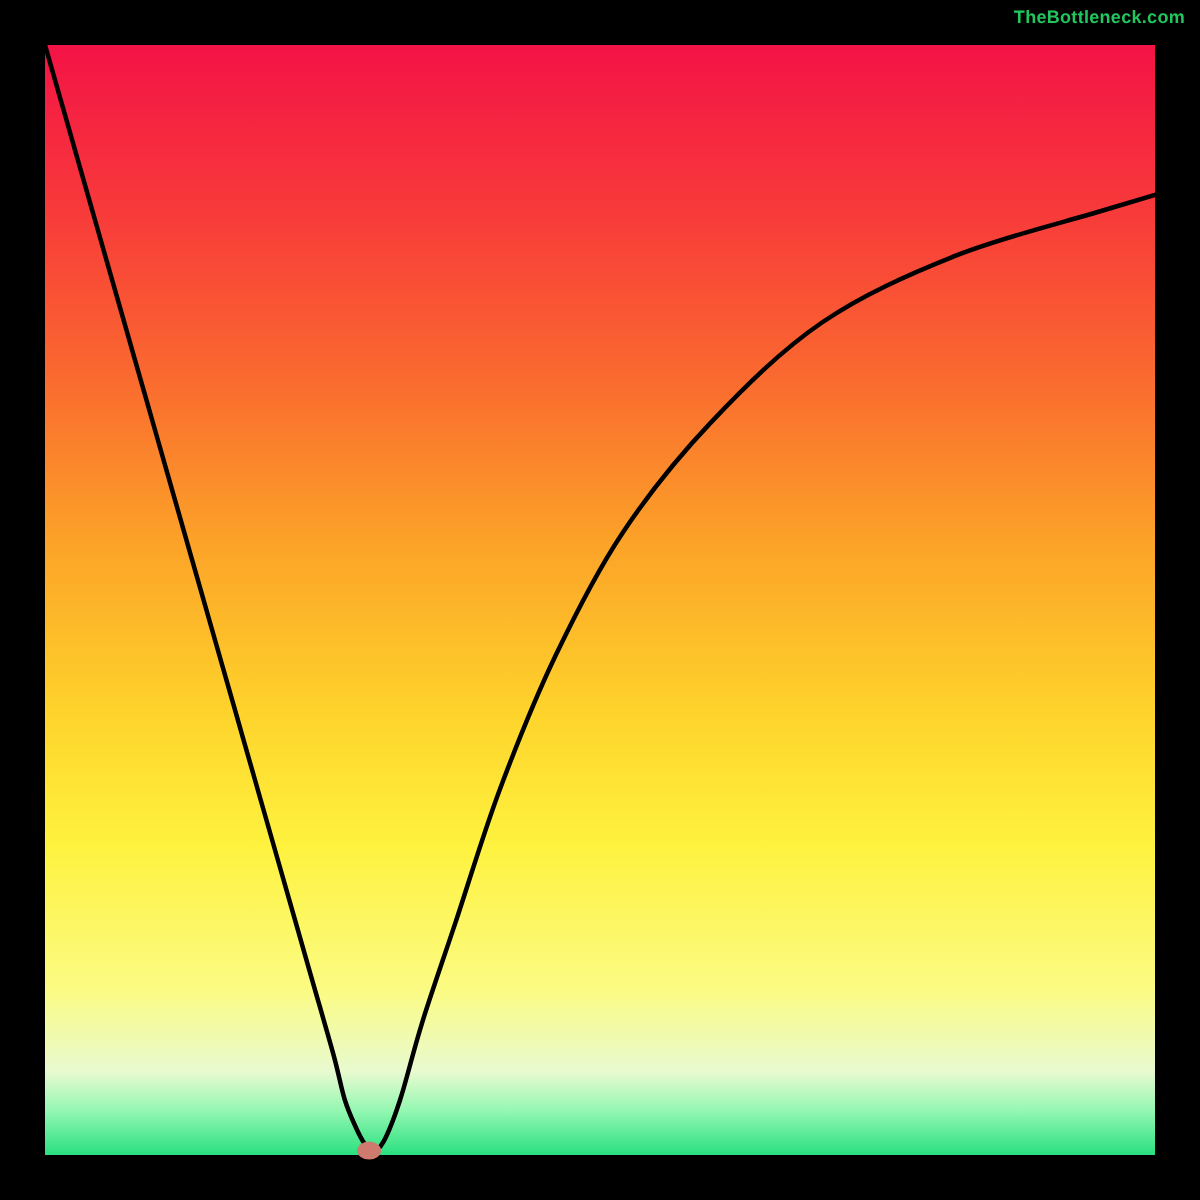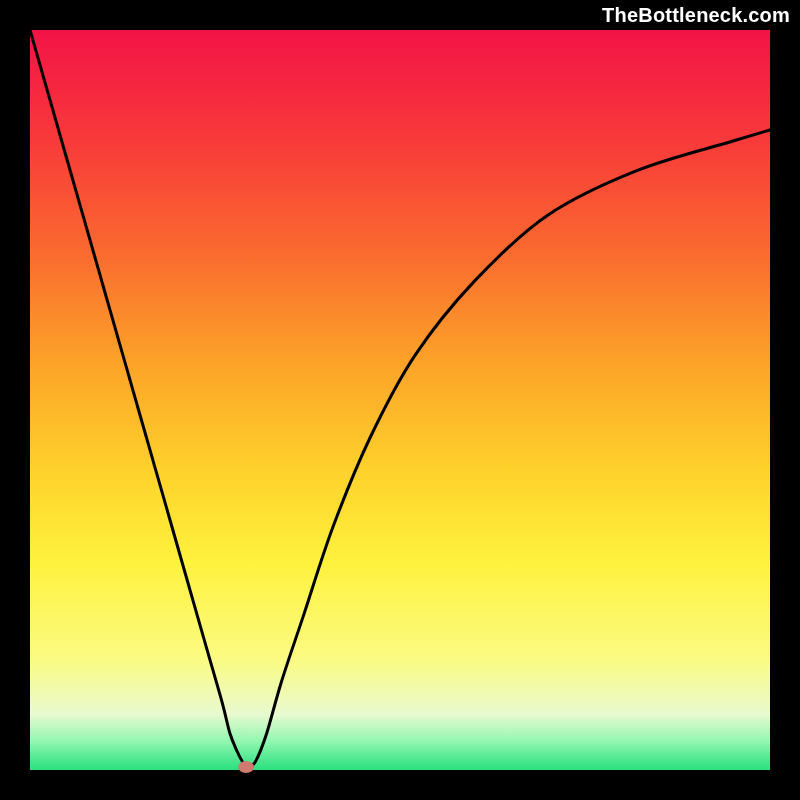--- a/index.html
+++ b/index.html
@@ -13,23 +13,23 @@
   .chart-container {
     position: relative;
     width: 800px;
     height: 800px;
   }
   .watermark {
     position: absolute;
     top: 4px;
     right: 10px;
     font-family: Arial, Helvetica, sans-serif;
-    font-size: 20px;
+    font-size: 12px;
     font-weight: 600;
-    color: #ffffff;
+    color: #22c55e;
     letter-spacing: 0.2px;
     z-index: 10;
   }
   svg.chart {
     position: absolute;
     top: 0;
     left: 0;
   }
 </style>
 </head>

